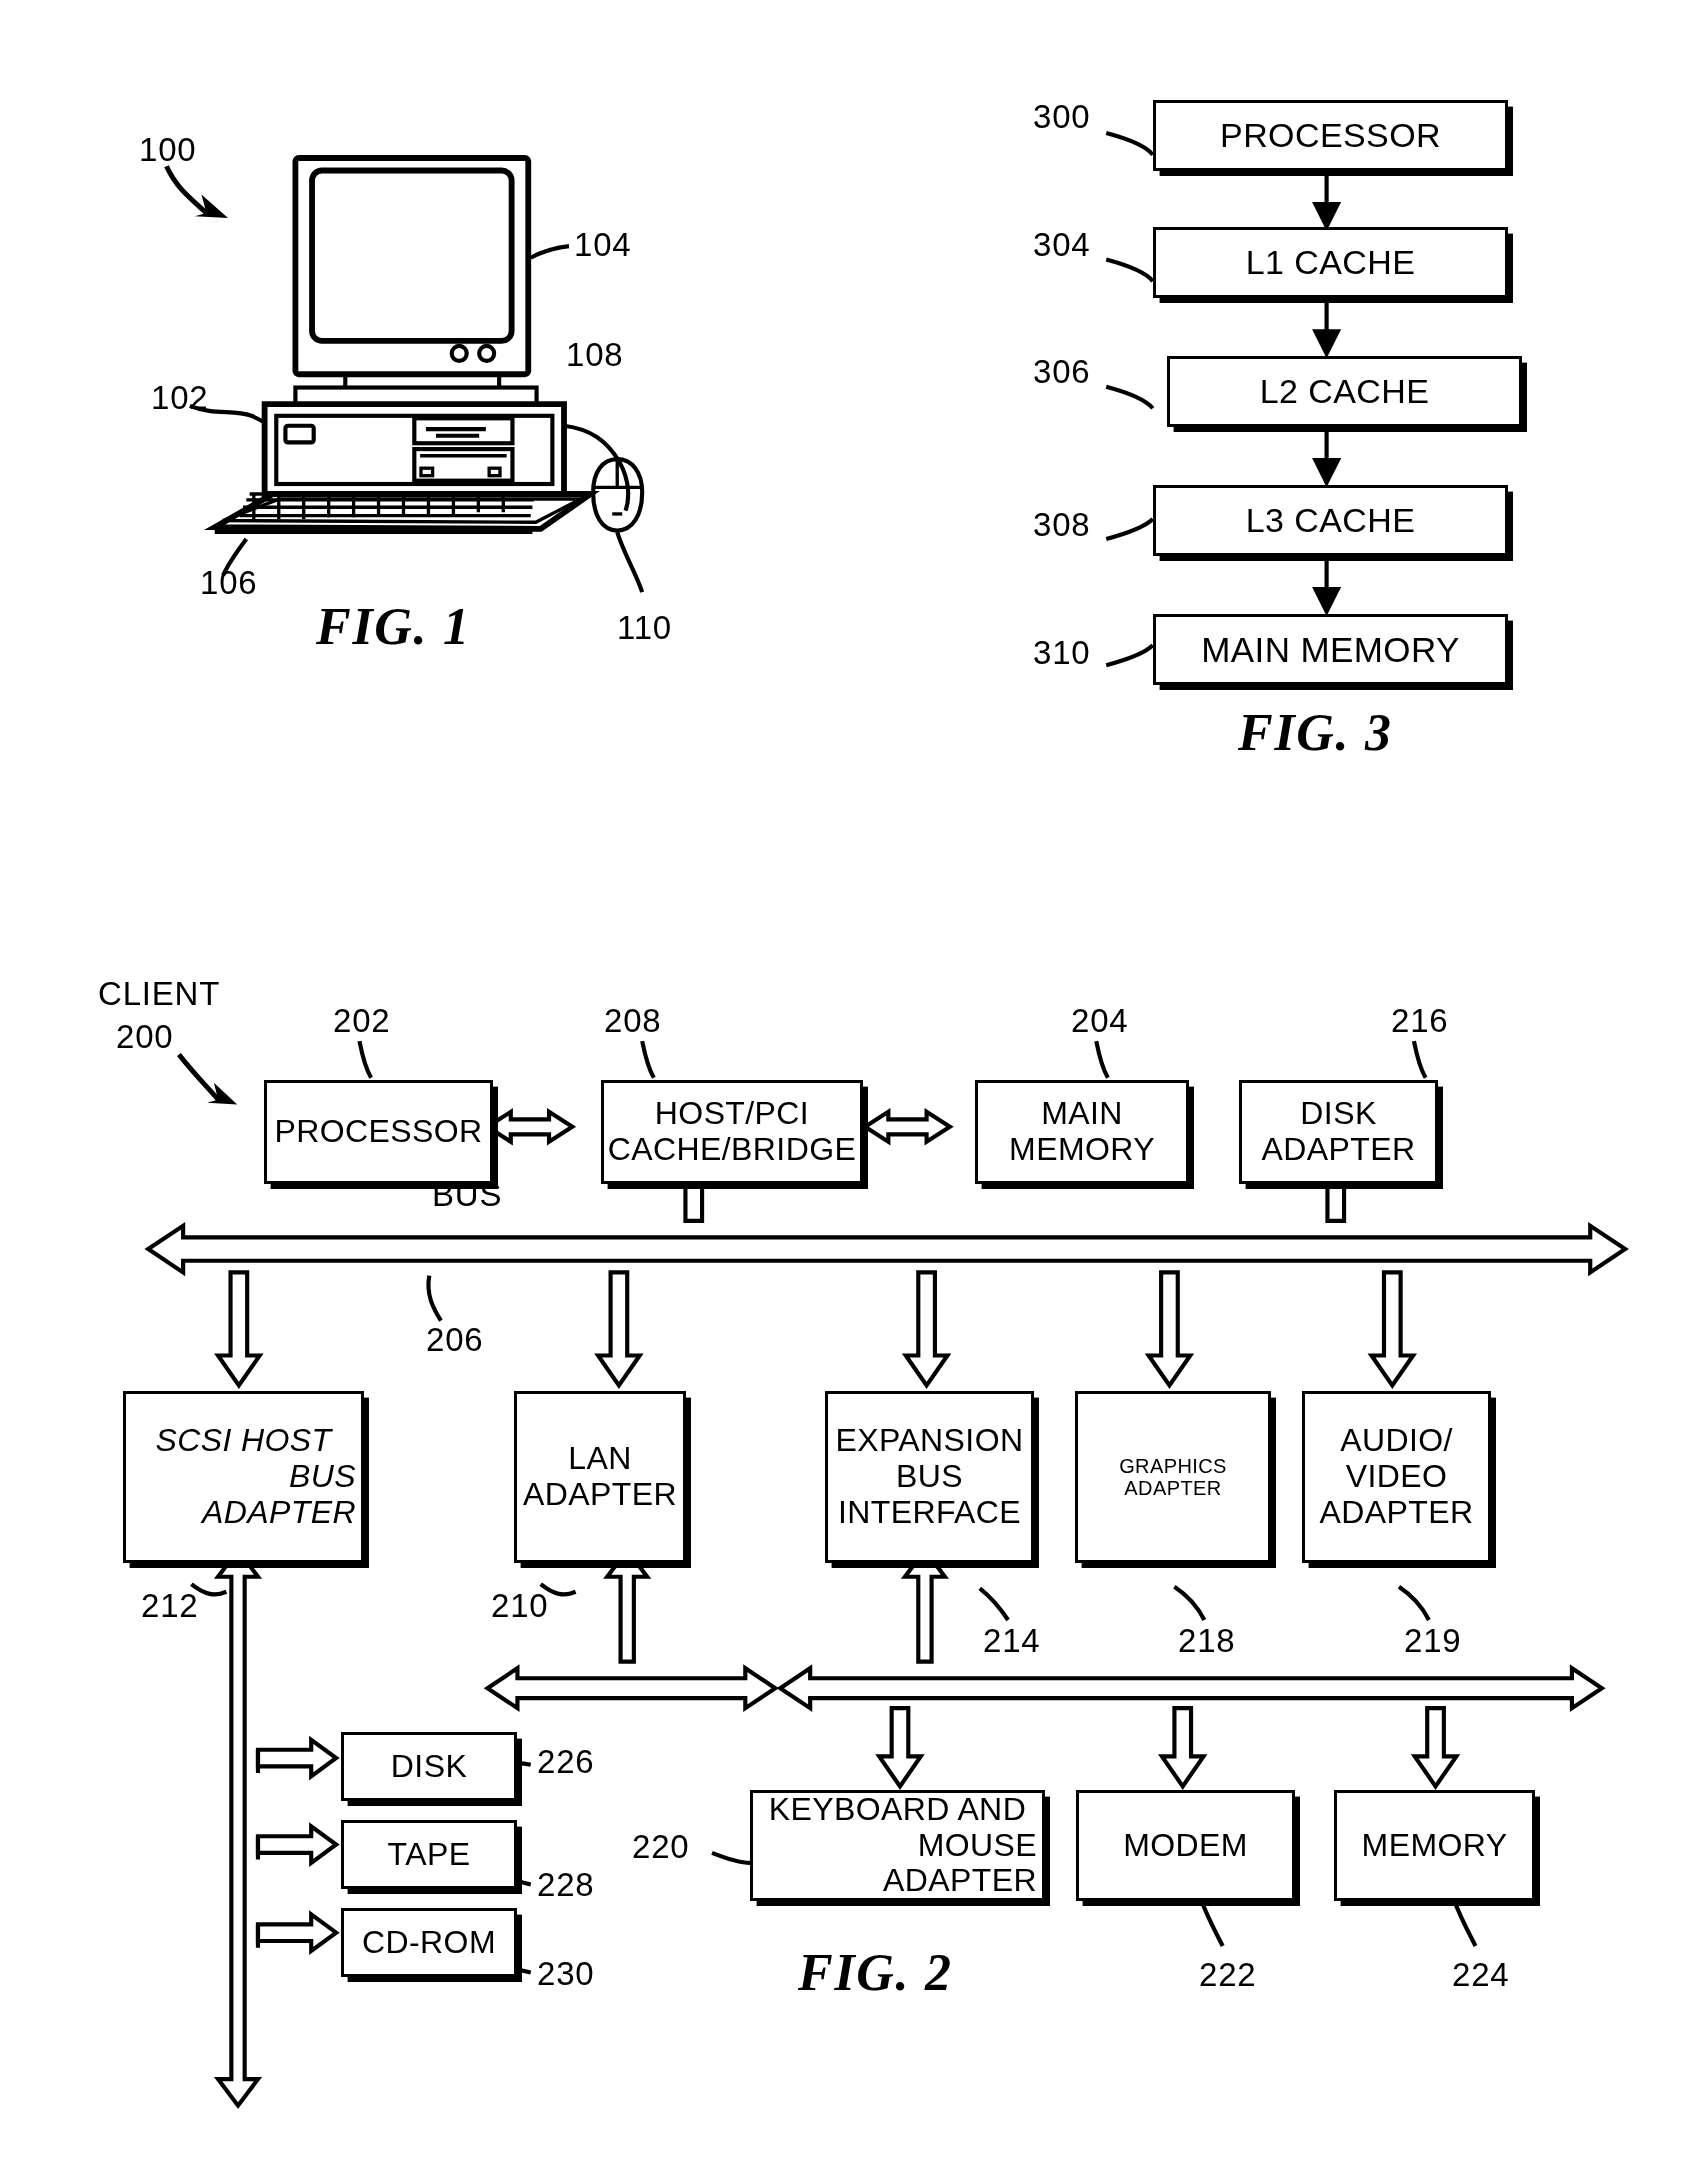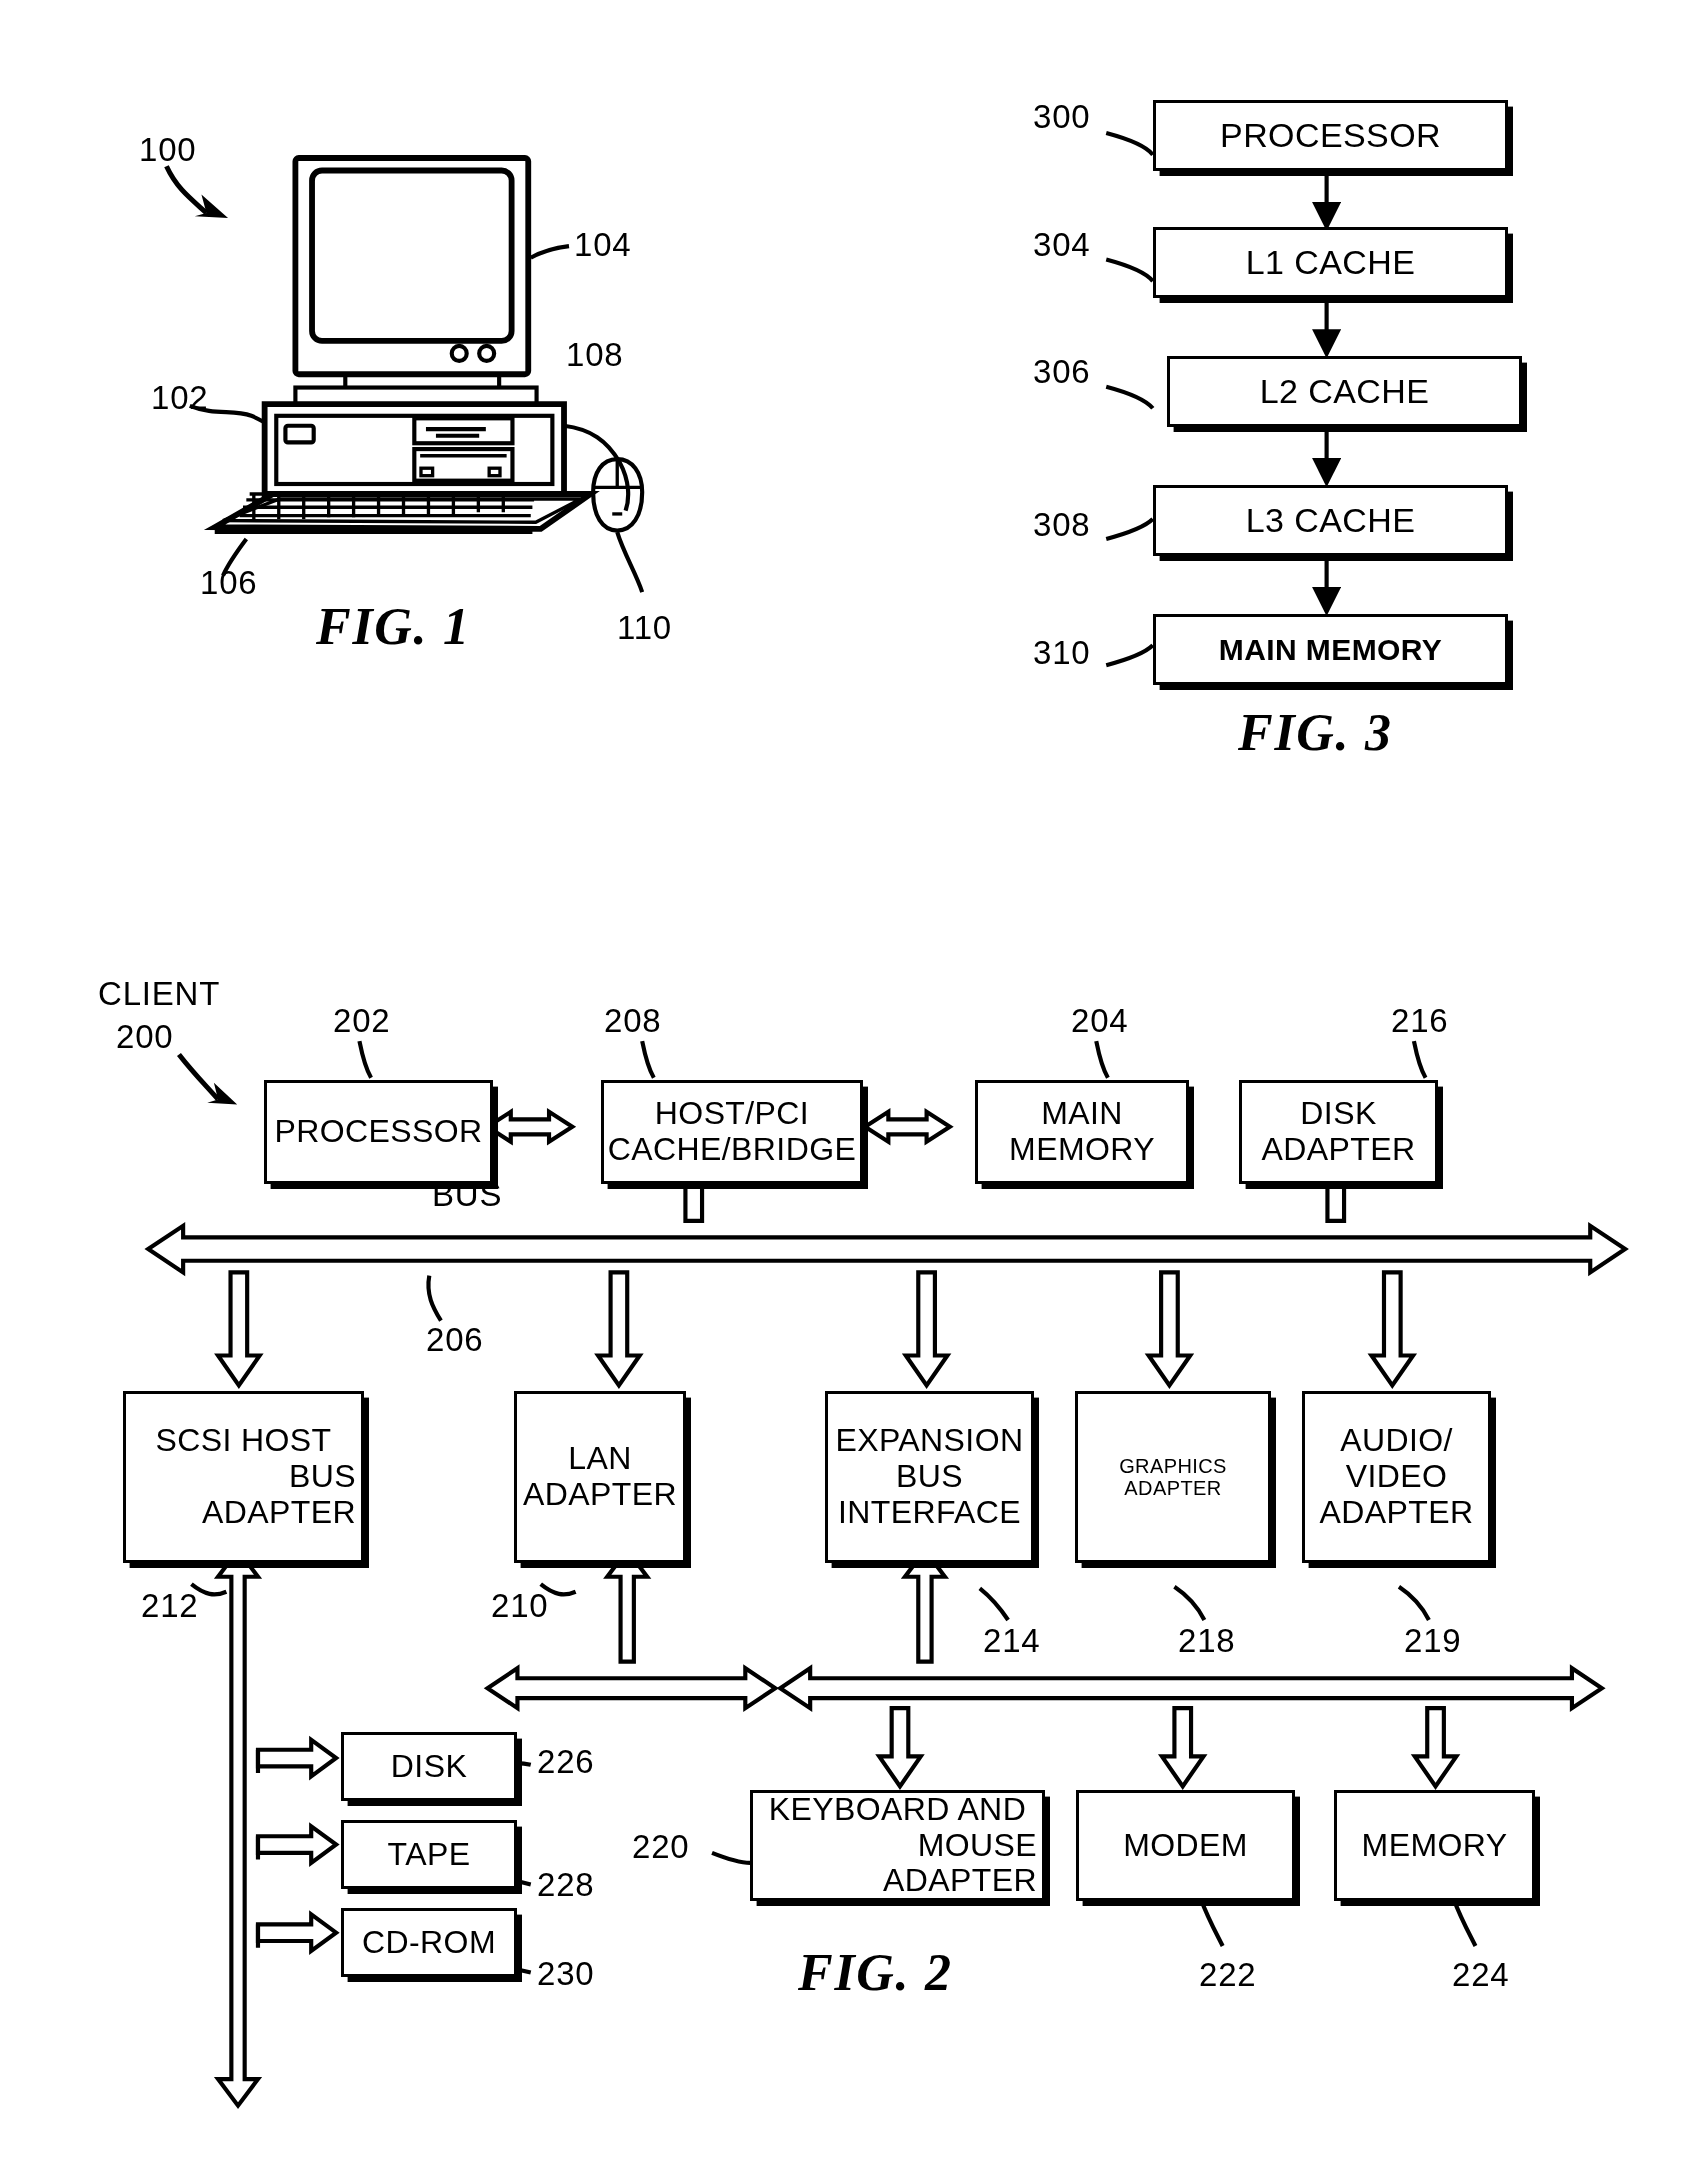--- a/index.html
+++ b/index.html
@@ -187,21 +187,21 @@
 </div>
 <div class="box" style="left:1153px;top:227px;width:349px;height:65px;font-size:34px;">
   <span>L1 CACHE</span>
 </div>
 <div class="box" style="left:1167px;top:356px;width:349px;height:65px;font-size:34px;">
   <span>L2 CACHE</span>
 </div>
 <div class="box" style="left:1153px;top:485px;width:349px;height:65px;font-size:34px;">
   <span>L3 CACHE</span>
 </div>
-<div class="box" style="left:1153px;top:614px;width:349px;height:65px;font-size:30px;font-weight:bold;">
+<div class="box" style="left:1153px;top:614px;width:349px;height:65px;font-size:35px;">
   <span>MAIN MEMORY</span>
 </div>
 
 <div class="reflbl" style="left:1033px;top:98px;">300</div>
 <div class="reflbl" style="left:1033px;top:226px;">304</div>
 <div class="reflbl" style="left:1033px;top:353px;">306</div>
 <div class="reflbl" style="left:1033px;top:506px;">308</div>
 <div class="reflbl" style="left:1033px;top:634px;">310</div>
 <div class="figcap" style="left:1238px;top:703px;">FIG. 3</div>
 
@@ -234,21 +234,21 @@
     <path d="M432,1252 C436,1272 440,1286 446,1296"></path>
     <path d="M772,1252 C776,1272 780,1286 786,1296"></path>
     <path d="M1318,1252 C1322,1272 1326,1286 1332,1296"></path>
     <path d="M1700,1252 C1704,1272 1708,1286 1714,1296"></path>
   </g>
 </svg>
 
 <div class="plain" style="left:432px;top:1176px;">BUS</div>
 <div class="reflbl" style="left:426px;top:1321px;">206</div>
 
-<div class="box" style="left:123px;top:1391px;width:235px;height:166px;font-size:32px;flex-direction:column;">
+<div class="box" style="left:123px;top:1391px;width:235px;height:166px;font-size:32px;flex-direction:column;font-style:italic;">
   <span>SCSI HOST</span>
   <span>BUS ADAPTER</span>
 </div>
 <div class="box" style="left:514px;top:1391px;width:166px;height:166px;font-size:32px;flex-direction:column;">
   <span>LAN</span>
   <span>ADAPTER</span>
 </div>
 <div class="box" style="left:825px;top:1391px;width:203px;height:166px;font-size:32px;flex-direction:column;">
   <span>EXPANSION</span>
   <span>BUS</span>

